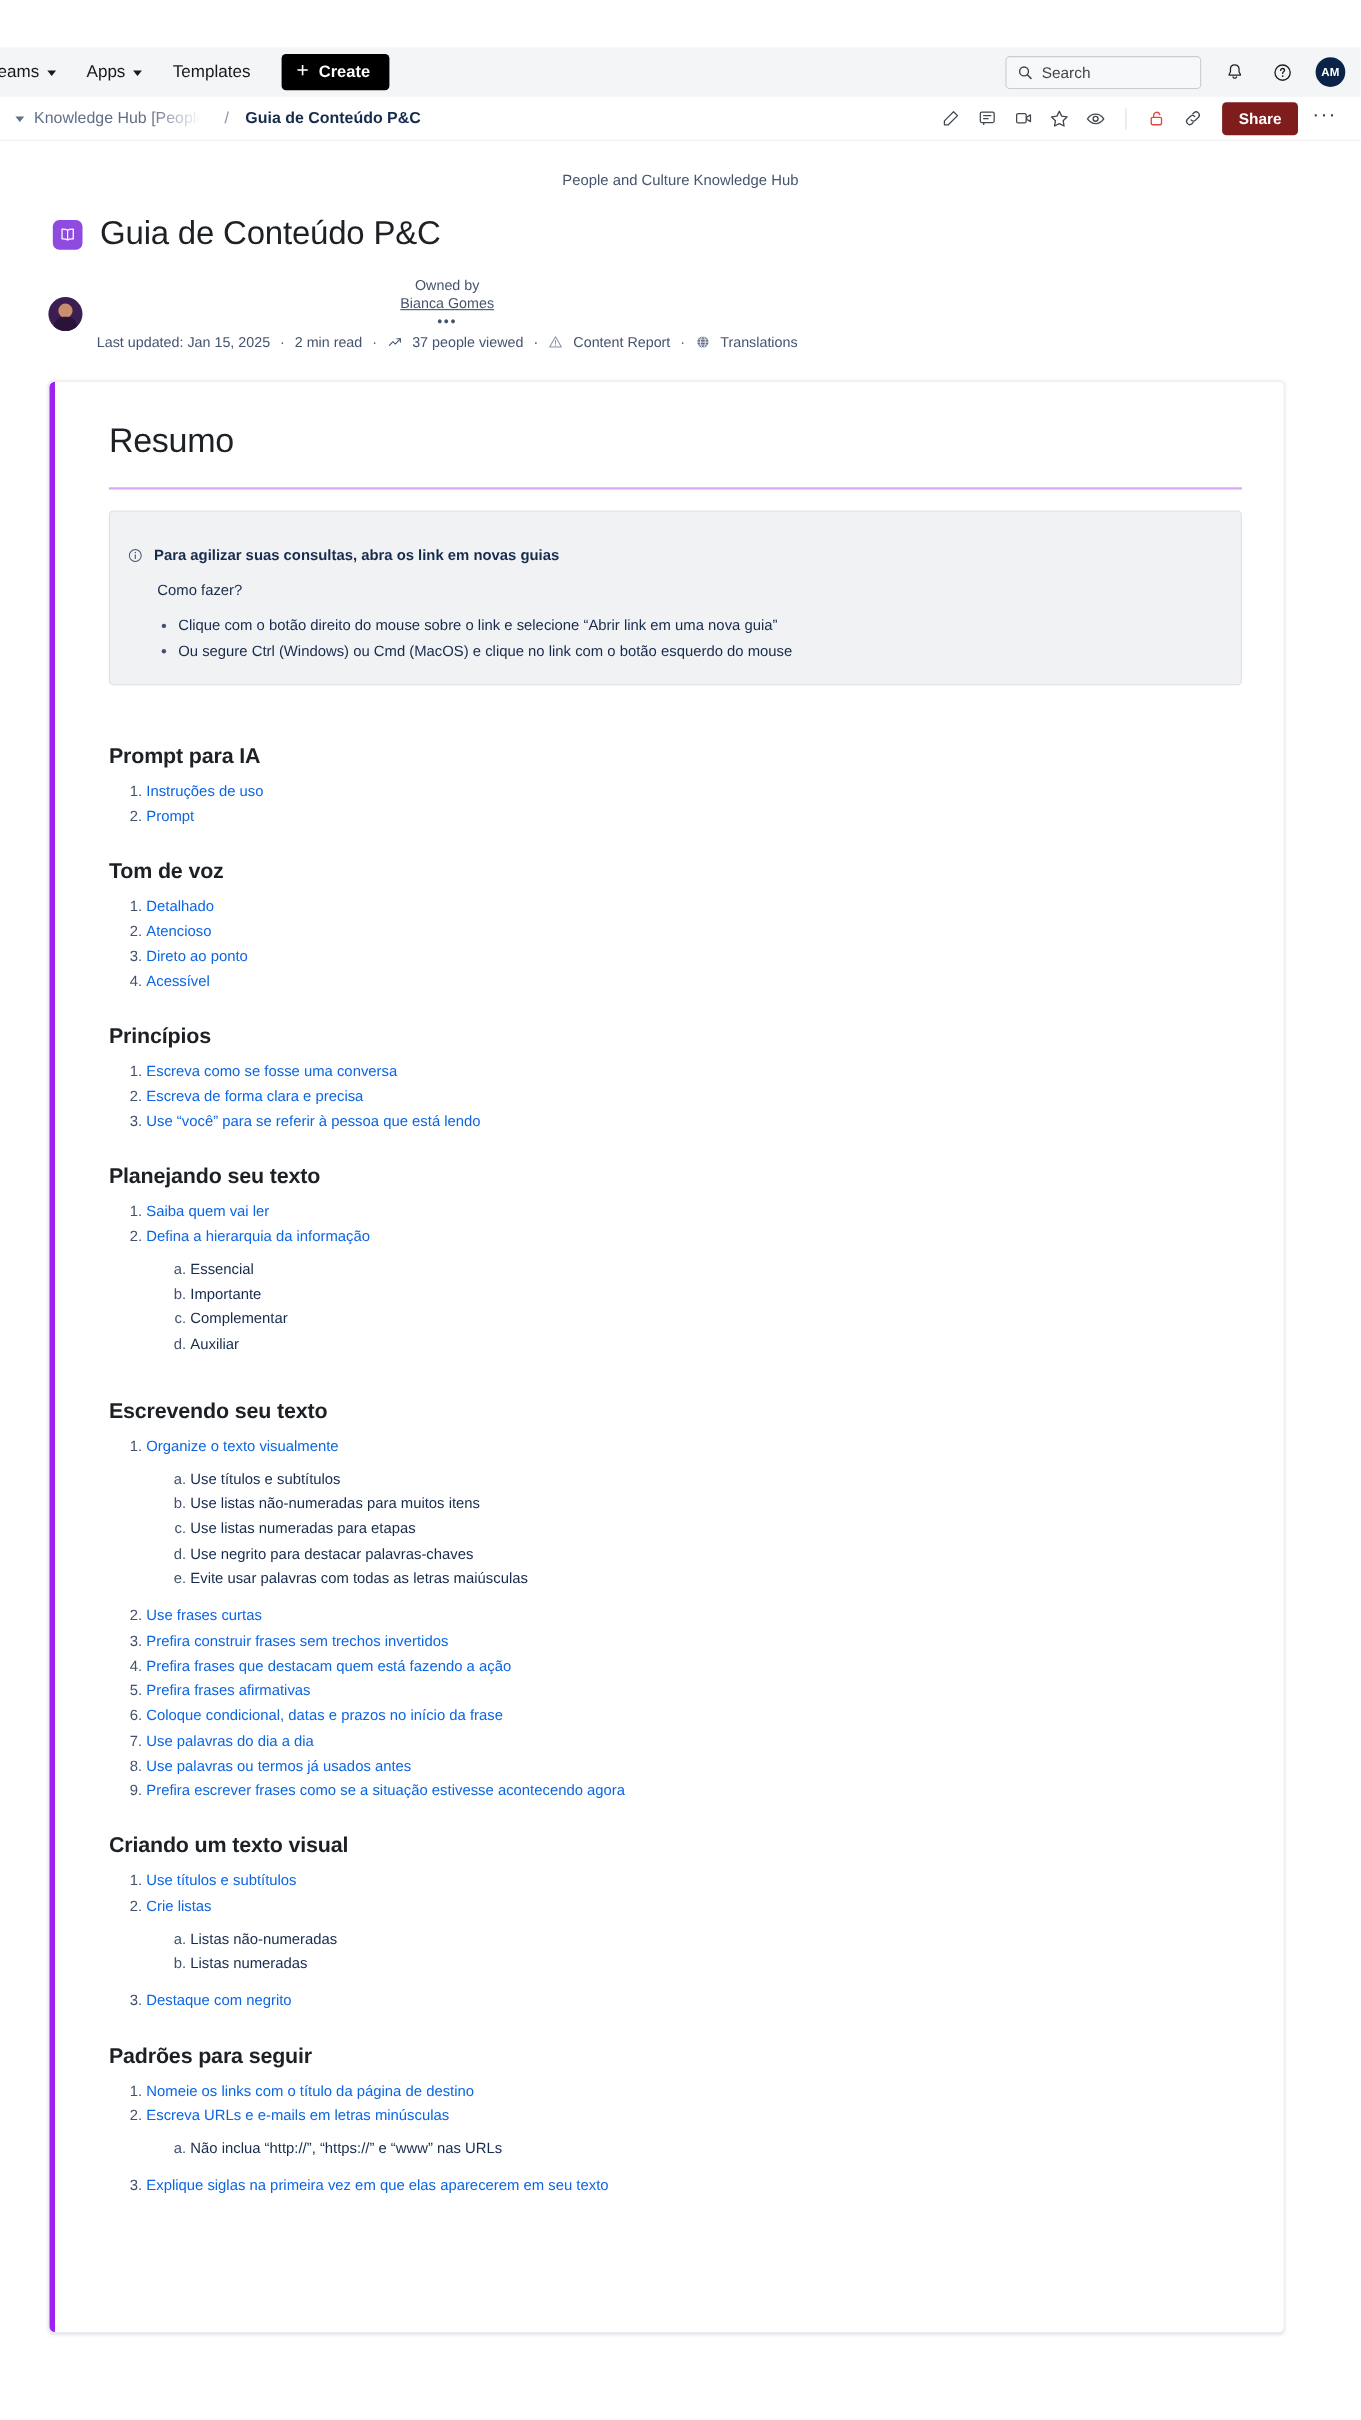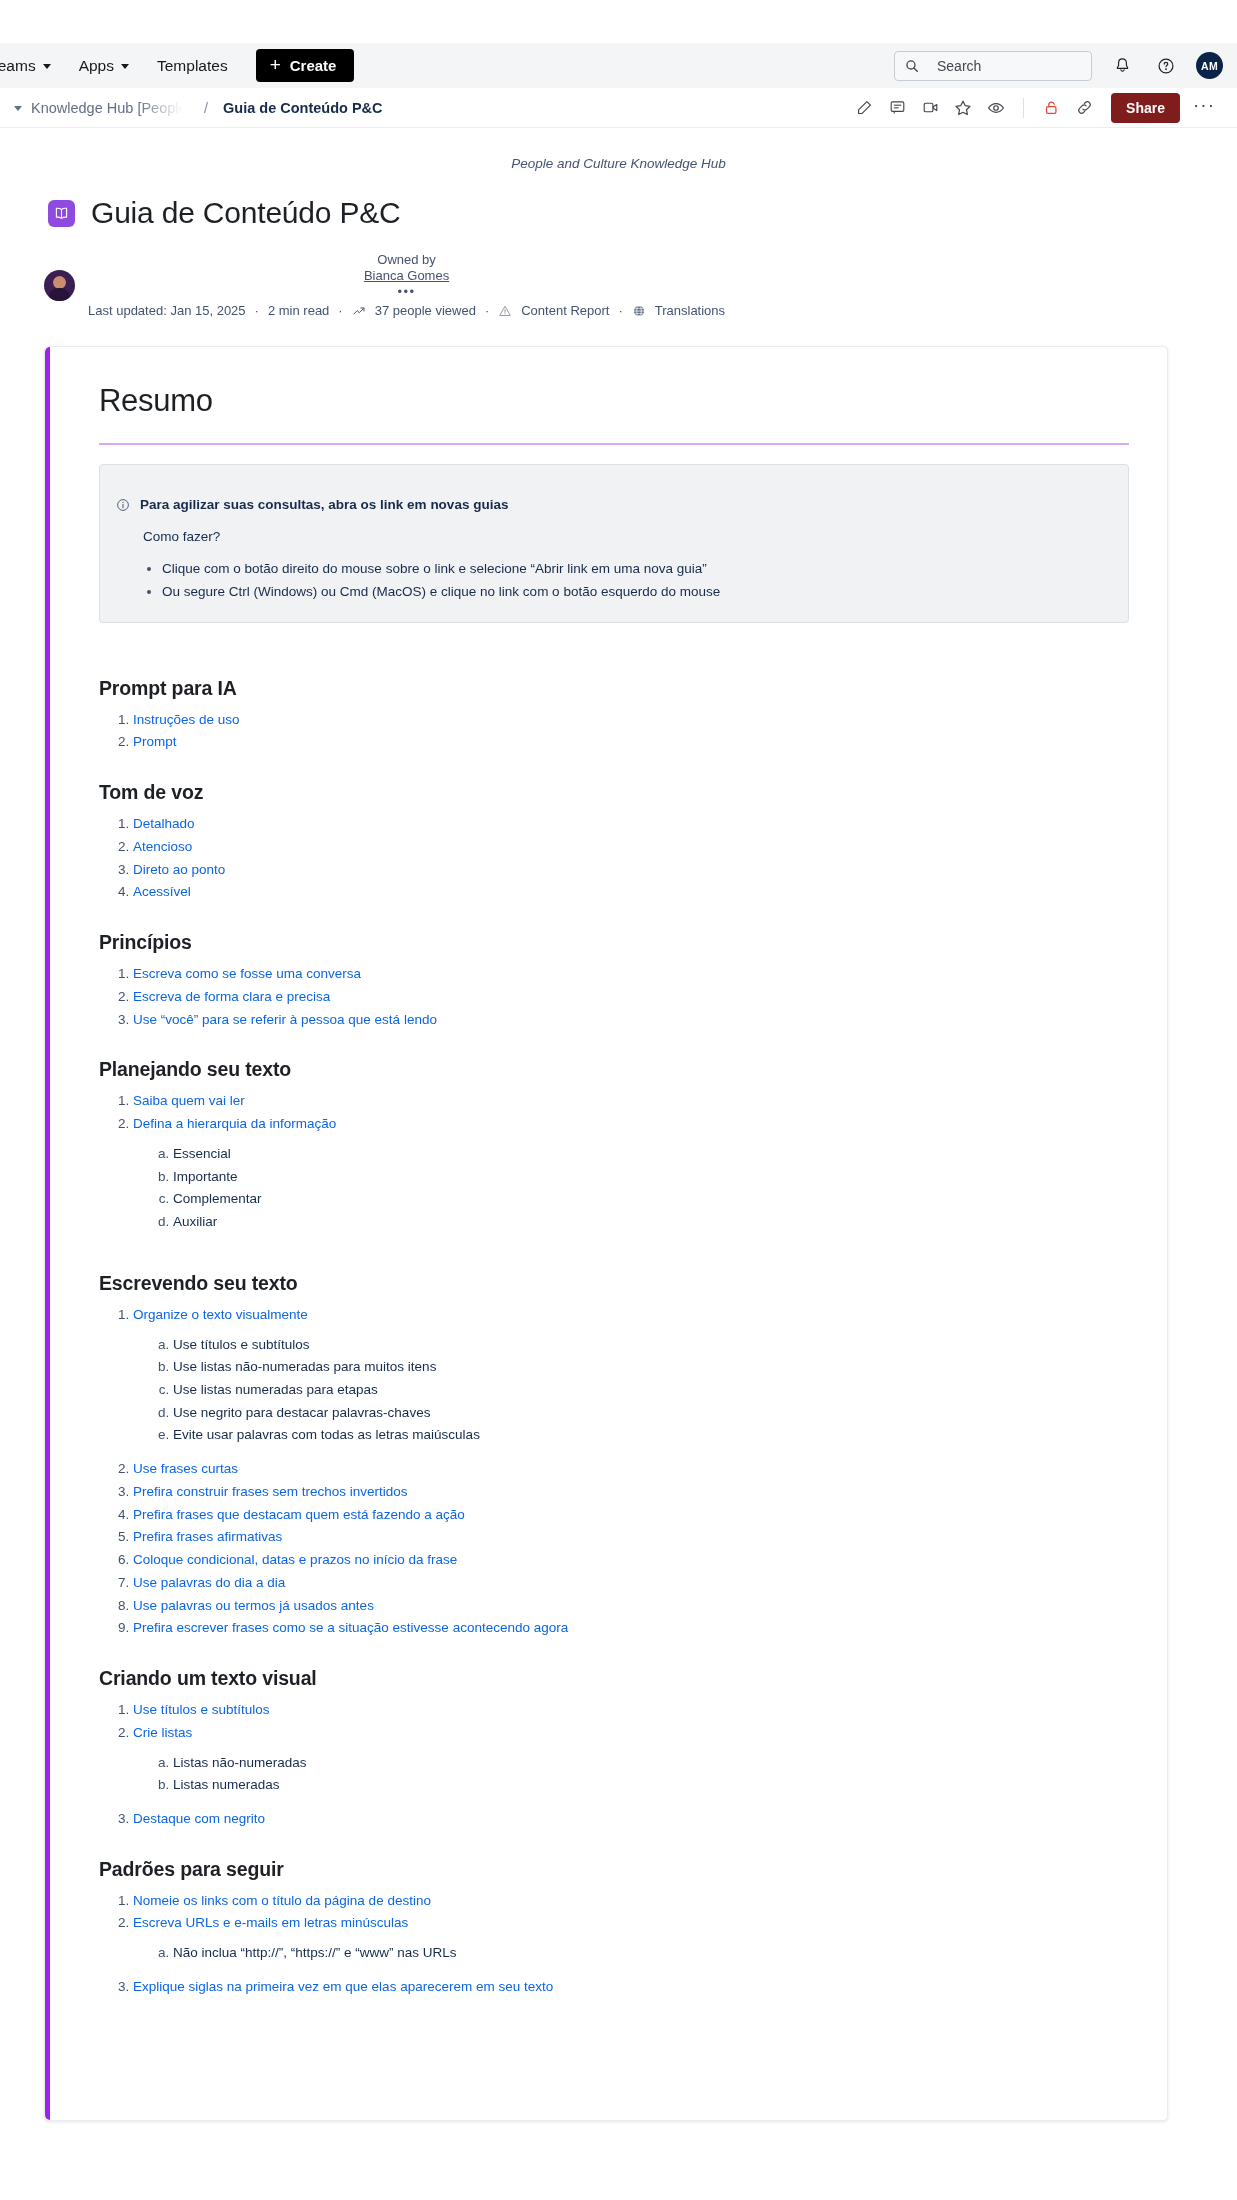--- a/index.html
+++ b/index.html
@@ -67,28 +67,28 @@
   }
   .plus-glyph { font-size: 19px; font-weight: 400; line-height: 1; margin-top: -2px; }
 
   .gnav-right {
     margin-left: auto;
     display: flex;
     align-items: center;
     gap: 16px;
   }
   .search-box {
-    width: 198px;
+    width: 178px;
     height: 30px;
     background: #f7f8f9;
     border: 1px solid #c9ccd1;
     border-radius: 4px;
     display: flex;
     align-items: center;
-    gap: 18px;
+    gap: 8px;
     padding: 0 10px;
     cursor: text;
   }
   .search-box .ph { font-size: 14px; color: #42474e; }
   .icon-btn {
     width: 28px; height: 28px;
     display: flex; align-items: center; justify-content: center;
     cursor: pointer; border-radius: 4px;
   }
   .avatar-sm {
@@ -151,21 +151,20 @@
   
   .doc {
     padding: 0 0 0 0;
     background: #ffffff;
   }
   .space-label {
     text-align: center;
     font-size: 13.5px;
     color: #44546f;
     padding: 28px 0 0 0;
-    font-style: italic;
   }
 
   .title-row {
     display: flex;
     align-items: center;
     gap: 16px;
     padding: 25px 0 0 48px;
   }
   .space-emoji {
     width: 27px; height: 27px;

